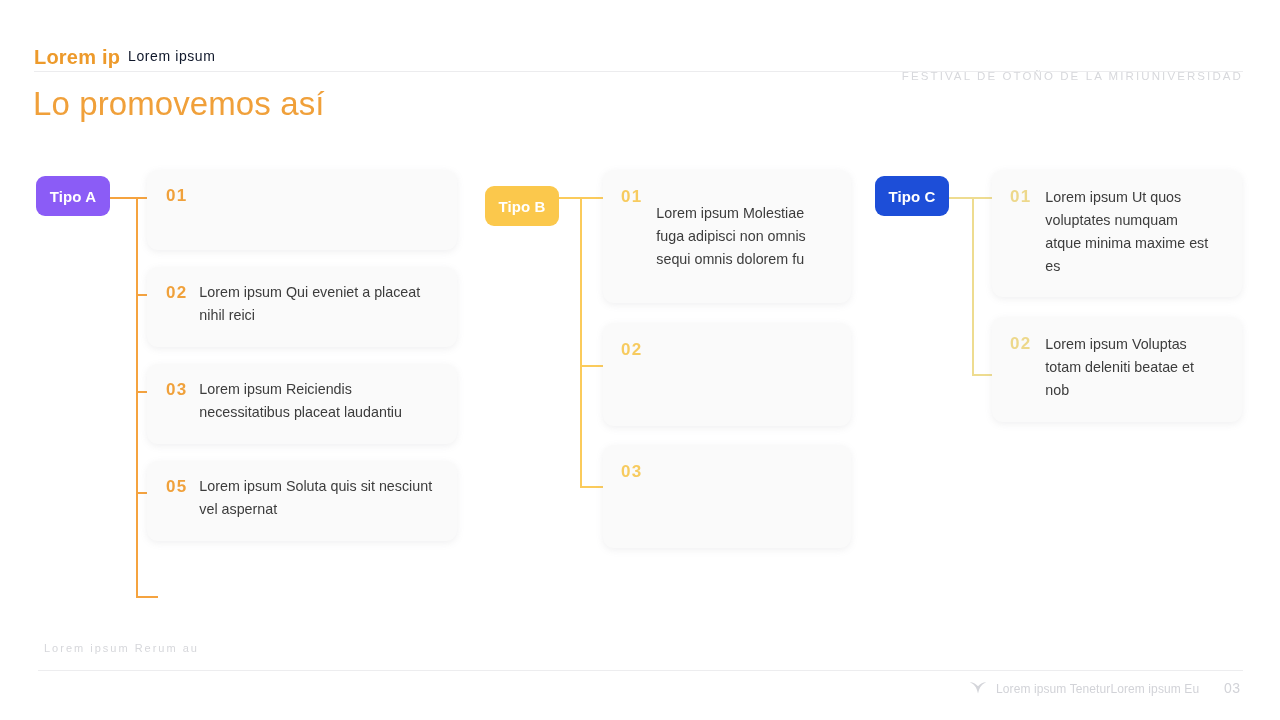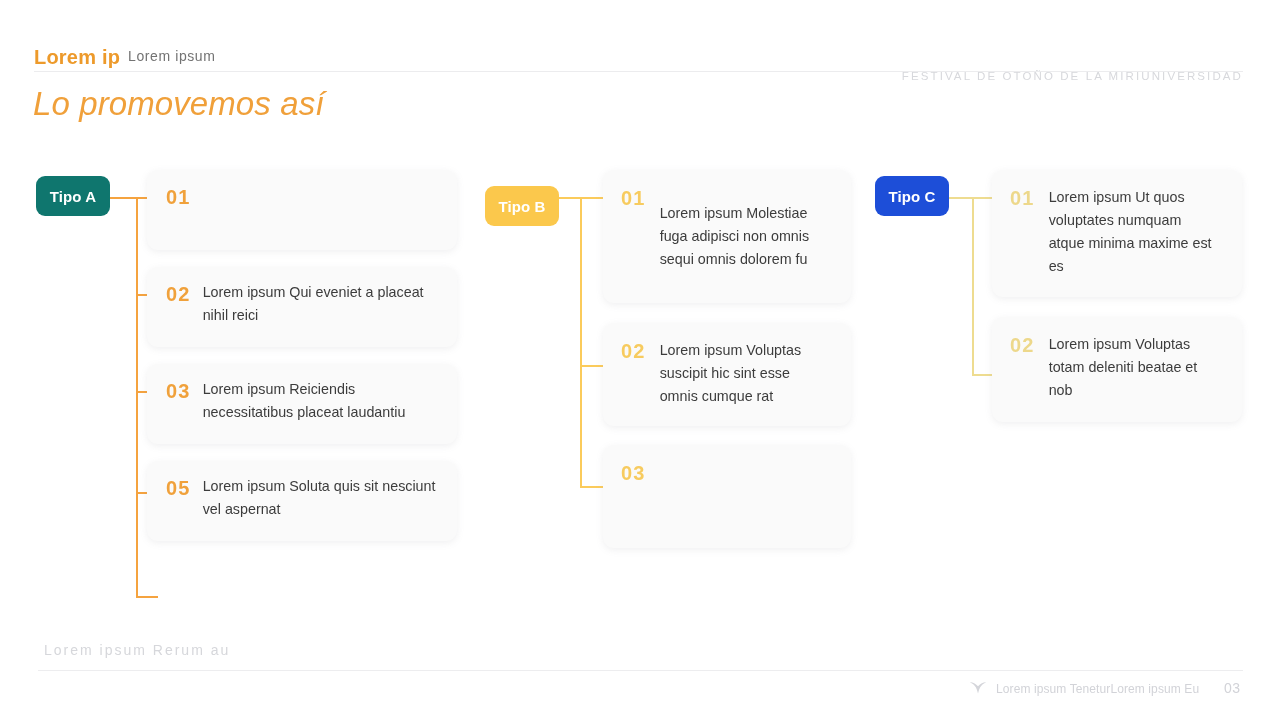--- a/index.html
+++ b/index.html
@@ -27,21 +27,21 @@
     left: 34px; top: 46px;
     font-size: 20px;
     font-weight: bold;
     color: #ED9A2B;
     letter-spacing: .2px;
   }
   #brand-light {
     position: absolute;
     left: 128px; top: 48px;
     font-size: 14px;
-    color: #737373;
+    color: #0f172a;
     letter-spacing: .6px;
   }
   #event-name {
     position: absolute;
     right: 37px; top: 50px;
     font-size: 11.5px;
     color: #D7D8DC;
     letter-spacing: 2.1px;
     margin-top: 20px;
   }
@@ -54,21 +54,20 @@
 
   
   #page-title {
     position: absolute;
     left: 33px; top: 85px;
     font-size: 33px;
     color: #F0A03A;
     letter-spacing: .1px;
     font-weight: normal;
     margin: 0;
-    font-style: italic;
   }
 
   
   .column {
     position: absolute;
     top: 170px;
   }
   #column-a { left: 36px;  width: 425px; }
   #column-b { left: 485px; width: 368px; }
   #column-c { left: 875px; width: 368px; }
@@ -82,21 +81,21 @@
     border-radius: 9px;
     color: #ffffff;
     font-size: 15px;
     font-weight: bold;
     display: flex;
     align-items: center;
     justify-content: center;
     letter-spacing: .1px;
     box-sizing: border-box;
   }
-  #badge-a { background: #0f766e; text-align: right; }
+  #badge-a { background: #8b5cf6; text-align: right; }
   #badge-b { background: #FBC84C; margin-top: 10px; }
   #badge-c { background: #1d4ed8; }
 
   
   .conn-v {
     position: absolute;
     width: 1.6px;
   }
   .conn-h {
     position: absolute;
@@ -116,21 +115,21 @@
 
   .card {
     background: #FAFAFA;
     border-radius: 11px;
     box-shadow: 0 2px 7px rgba(140,140,150,0.13);
     display: flex;
     box-sizing: border-box;
     position: relative;
   }
   .card-num {
-    font-size: 20px;
+    font-size: 17px;
     font-weight: bold;
     letter-spacing: 1.2px;
     flex: 0 0 auto;
   }
   .card-text {
     font-size: 14.3px;
     line-height: 1.6;
     color: #3C3C3C;
   }
 
@@ -159,21 +158,21 @@
   
   #footer-rule {
     position: absolute;
     left: 38px; top: 670px;
     width: 1205px; height: 1px;
     background: #EDEDEF;
   }
   #footer-left {
     position: absolute;
     left: 44px; top: 642px;
-    font-size: 14px;
+    font-size: 11px;
     color: #D6D7DB;
     letter-spacing: 2px;
   }
   #footer-logo {
     position: absolute;
     left: 969px; top: 681px;
     width: 18px; height: 14px;
   }
   #footer-right-text {
     position: absolute;
@@ -241,21 +240,20 @@
   <div class="conn-h cb" style="left:95px; top:195px; width:30px;"></div>
   <div class="conn-h cb" style="left:95px; top:316px; width:30px;"></div>
 
   <div class="cards" id="cards-b">
     <div class="card" style="height:133px; margin-top:0;">
       <span class="card-num">01</span>
       <span class="card-text" style="padding-top:16px;">Lorem ipsum Molestiae fuga adipisci non omnis sequi omnis dolorem fu</span>
     </div>
     <div class="card" style="height:103px; margin-top:20px;">
       <span class="card-num">02</span>
-      <span class="card-text">Lorem ipsum Voluptas suscipit hic sint esse omnis cumque rat</span>
     </div>
     <div class="card" style="height:103px; margin-top:19px;">
       <span class="card-num">03</span>
     </div>
   </div>
 </div>
 
 <div class="column" id="column-c">
   <div class="badge" id="badge-c">Tipo C</div>
 

